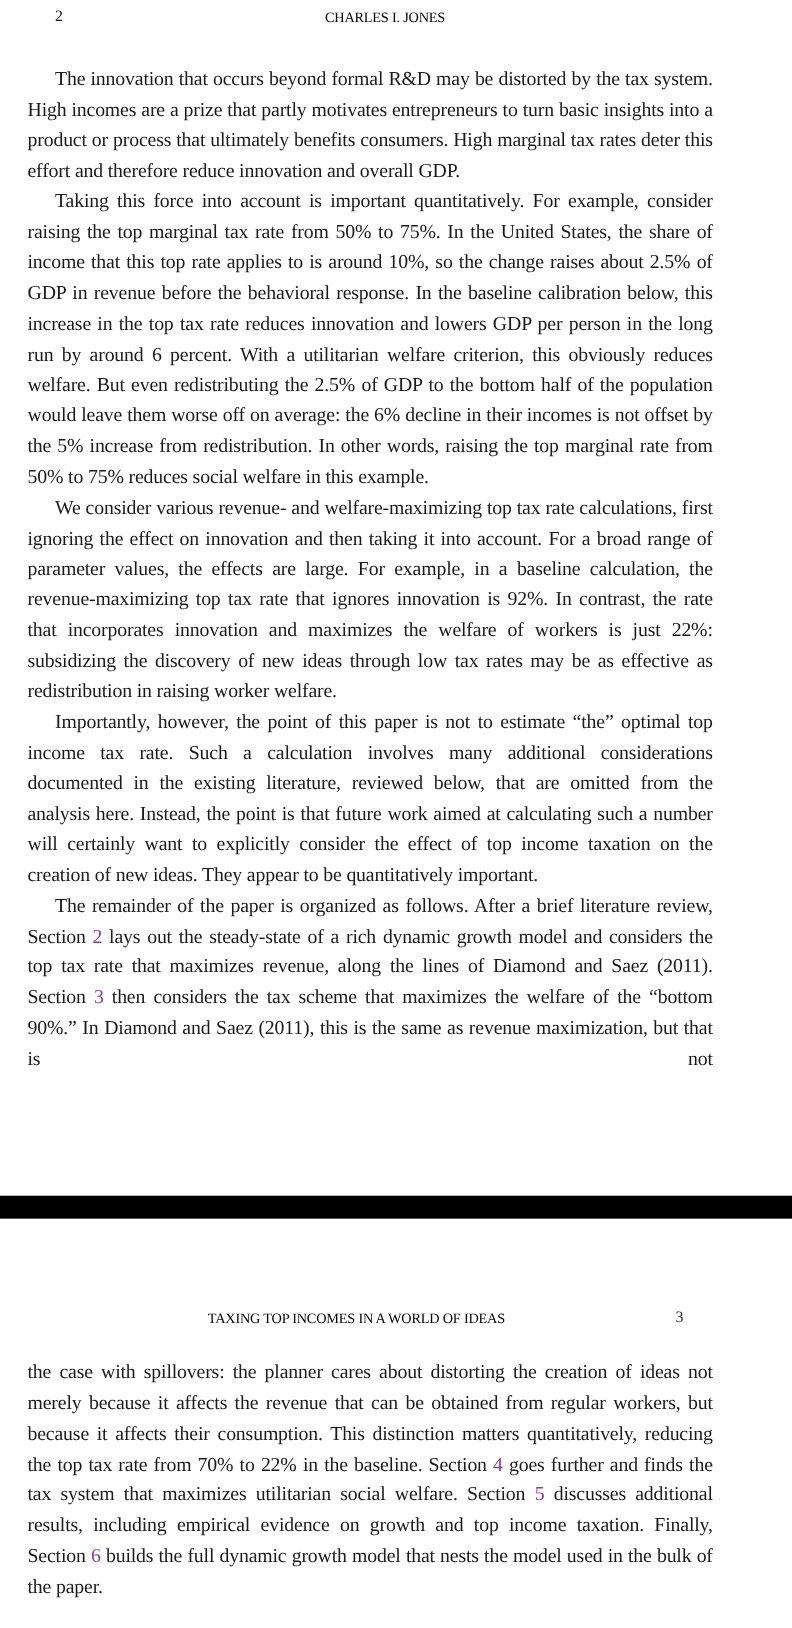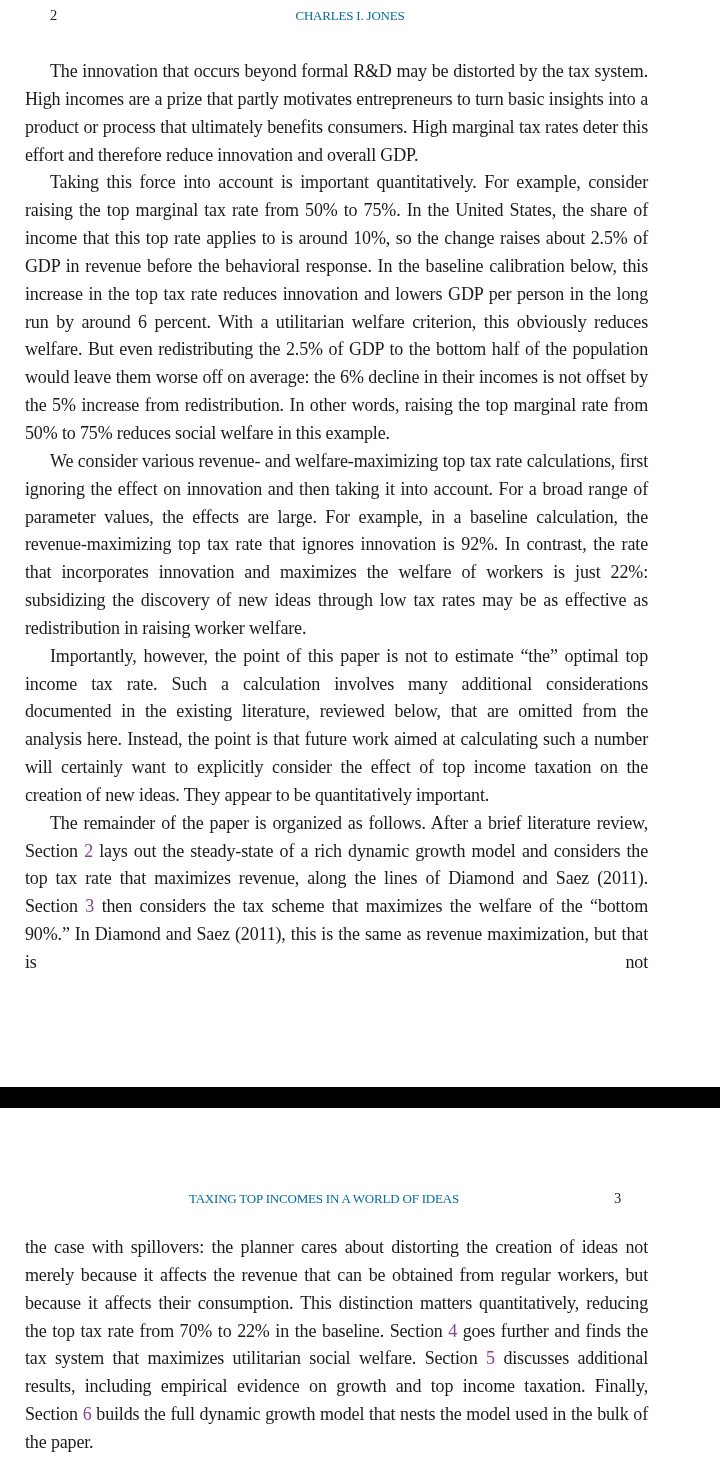--- a/index.html
+++ b/index.html
@@ -1,21 +1,21 @@
 <!DOCTYPE html>
 <html><head>
   <meta charset="utf-8">
   <style>
     html, body { margin: 0; padding: 0; background: #ffffff; }
     body { width: 720px; height: 1480px; position: relative; overflow: hidden; font-family: "Liberation Serif", "DejaVu Serif", serif; color: #1a1a1a; }
     .page { position: absolute; left: 0; width: 720px; background: #fff; }
     #page1 { top: 0; height: 1087px; }
     #separator { position: absolute; left: 0; top: 1087px; width: 720px; height: 21px; background: #000; }
     #page2 { top: 1108px; height: 412px; }
-    .running-head { position: absolute; font-size: 13px; color: #0369a1; letter-spacing: -0.2px; white-space: nowrap; }
+    .running-head { position: absolute; font-size: 13px; color: #000000; letter-spacing: -0.2px; white-space: nowrap; }
     .page-number { position: absolute; font-size: 14.5px; color: #222; }
     .body-text { position: absolute; left: 25px; width: 623px; font-size: 18px; line-height: 27.85px; text-align: justify; letter-spacing: -0.15px; }
     .para { margin: 0; text-indent: 25px; }
     .para.cont { text-indent: 0; }
     .xref { color: #8a3d9a; cursor: pointer; text-decoration: none; }
   </style>
 </head>
 <body>
 
 <div id="page1" class="page">

